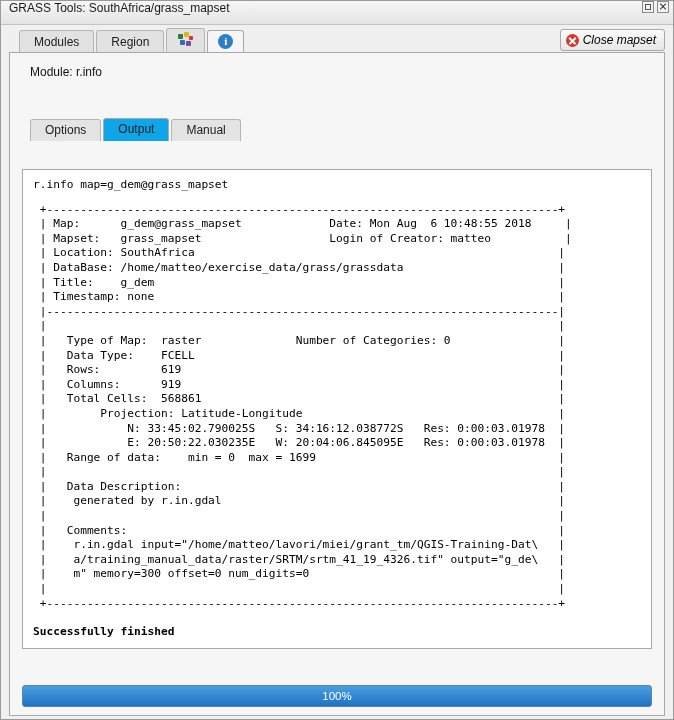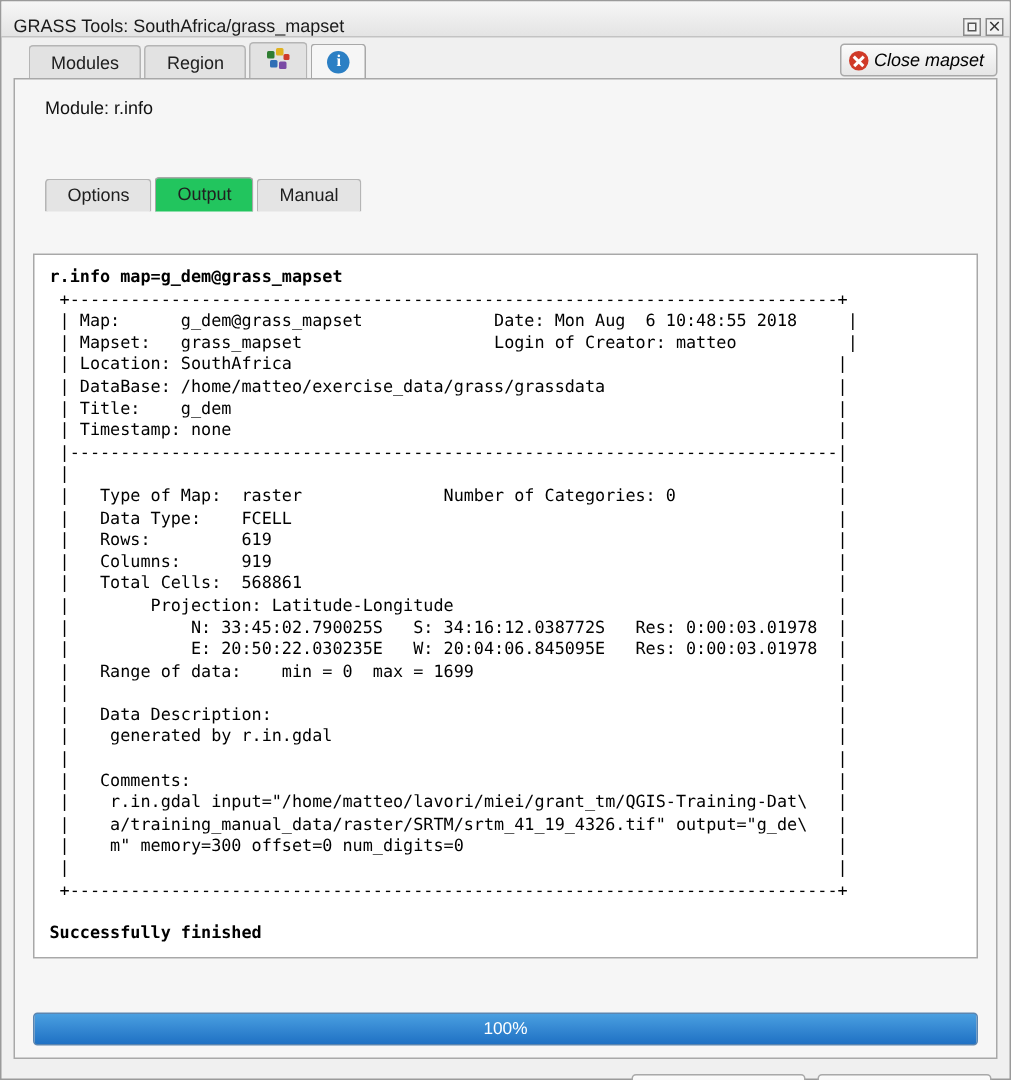--- a/index.html
+++ b/index.html
@@ -23,21 +23,21 @@
     background: #f0f0f0;
     display: flex;
     flex-direction: column;
   }
   
   .titlebar {
     height: 23px;
     background: linear-gradient(to bottom, #f6f6f6, #e4e4e4);
     border-bottom: 1px solid #c3c3c3;
     display: flex;
-    align-items: flex-end;
+    align-items: flex-start;
     padding: 0 4px 0 8px;
     flex: none;
   }
   .titlebar-text {
     font-size: 12px;
     color: #1a1a1a;
     flex: 1;
     white-space: nowrap;
     overflow: hidden;
   }
@@ -195,21 +195,21 @@
     border: 1px solid #b5b5b5;
     border-bottom: none;
     background: #e4e4e4;
     padding: 3px 14px 4px 14px;
     font-size: 12px;
     border-radius: 3px 3px 0 0;
     margin-right: 2px;
     color: #202020;
   }
   .itab.active {
-    background: #22c55e;
+    background: #0ea5e9;
     border-color: #a8a8a8;
     padding-bottom: 5px;
   }
   .output-area {
     flex: 1;
     background: #ffffff;
     border: 1px solid #a8a8a8;
     margin: 0 0 0 0;
     overflow: hidden;
     padding: 8px 10px 8px 10px;
@@ -217,22 +217,22 @@
   }
   pre.mono {
     margin: 0;
     font-family: "DejaVu Sans Mono", monospace;
     font-size: 11.2px;
     line-height: 14.6px;
     color: #000;
     white-space: pre;
   }
   pre.mono.head {
-    font-weight: bold;
-    margin-bottom: 0;
+    font-weight: normal;
+    margin-bottom: 10px;
   }
   pre.mono.finished {
     font-weight: bold;
     margin-top: 14px;
   }
   
   .progress {
     height: 20px;
     margin: 8px 0 0 0;
     border: 1px solid #5b85b0;

